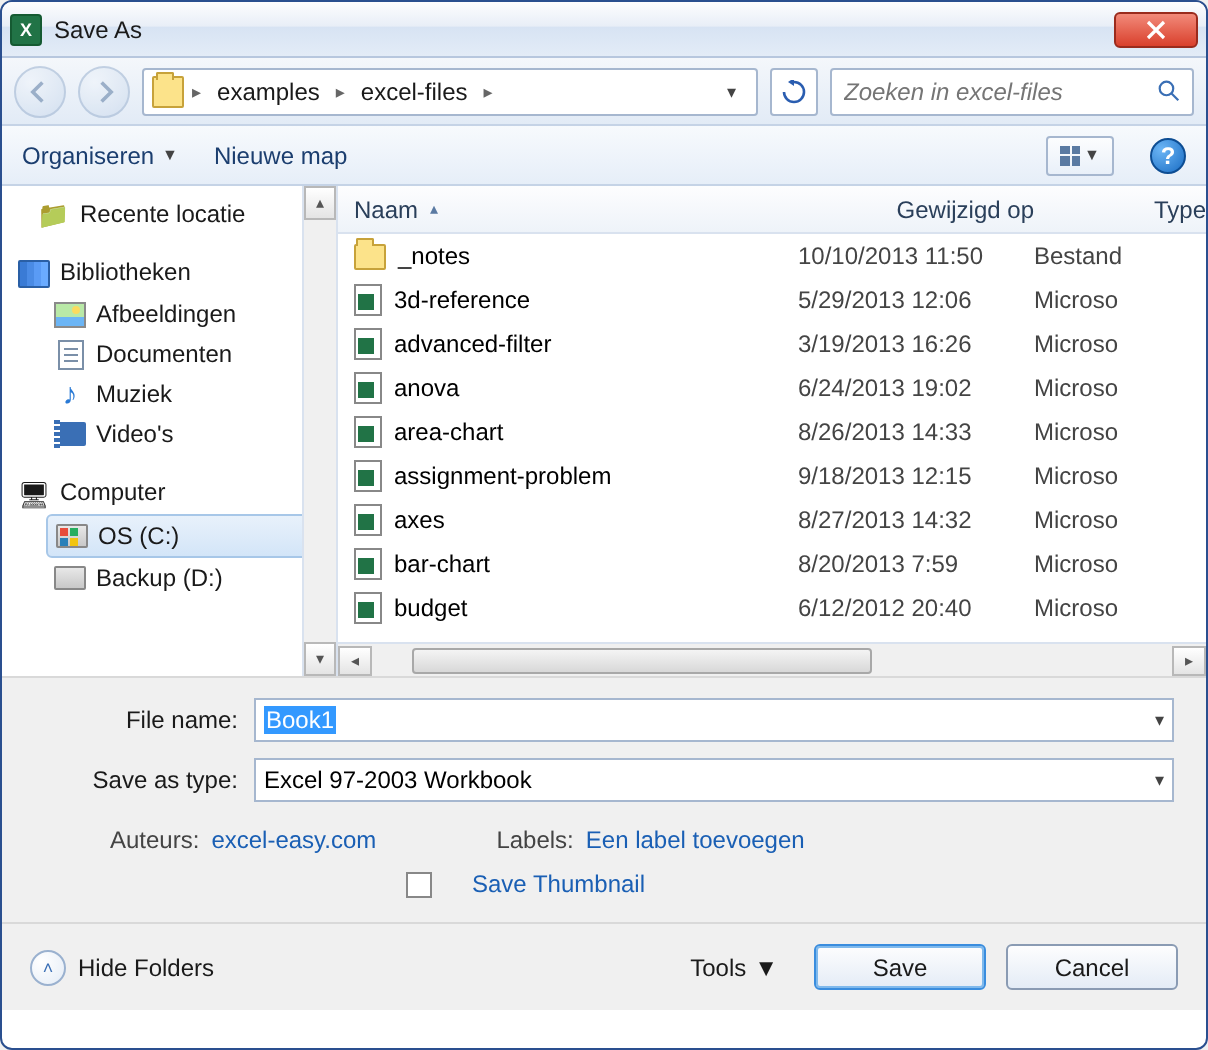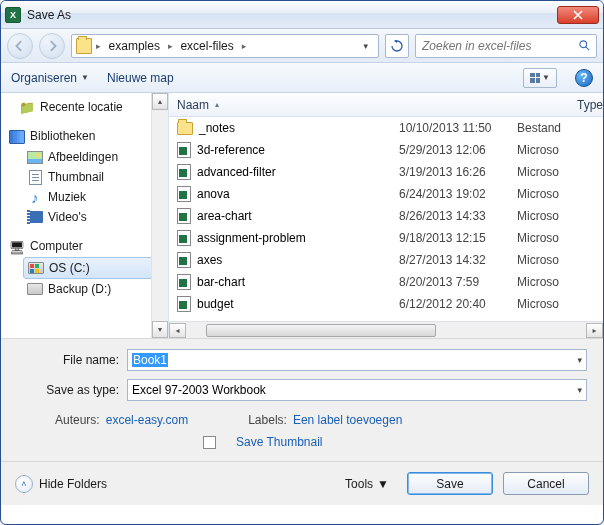--- a/index.html
+++ b/index.html
@@ -197,21 +197,21 @@
         <div class="side-item">
             <span class="ico">
               <span class="ico-pic"></span>
             </span>
             <span>Afbeeldingen</span>
           </div>
         <div class="side-item">
             <span class="ico">
               <span class="ico-doc"></span>
             </span>
-            <span>Thumbnail</span>
+            <span>Documenten</span>
           </div>
         <div class="side-item">
             <span class="ico ico-music"></span>
             <span>Muziek</span>
           </div>
         <div class="side-item">
             <span class="ico">
               <span class="ico-video"></span>
             </span>
             <span>Video's</span>
@@ -241,20 +241,21 @@
         <div class="arr">▾</div>
       </div>
     </div>
 
     <div class="filepane">
       <div class="cols">
         <div class="col-name">
             <span>Naam</span>
             <span class="sort">▴</span>
           </div>
+        <div class="col-date">Gewijzigd op</div>
         <div class="col-type">Type</div>
       </div>
       <div class="rows" id="file-rows">
           <div class="row">
             <div class="rname">
               <span class="fico-folder"></span>
               <span>_notes</span>
             </div>
             <div class="rdate">10/10/2013 11:50</div>
             <div class="rtype">Bestand</div>

